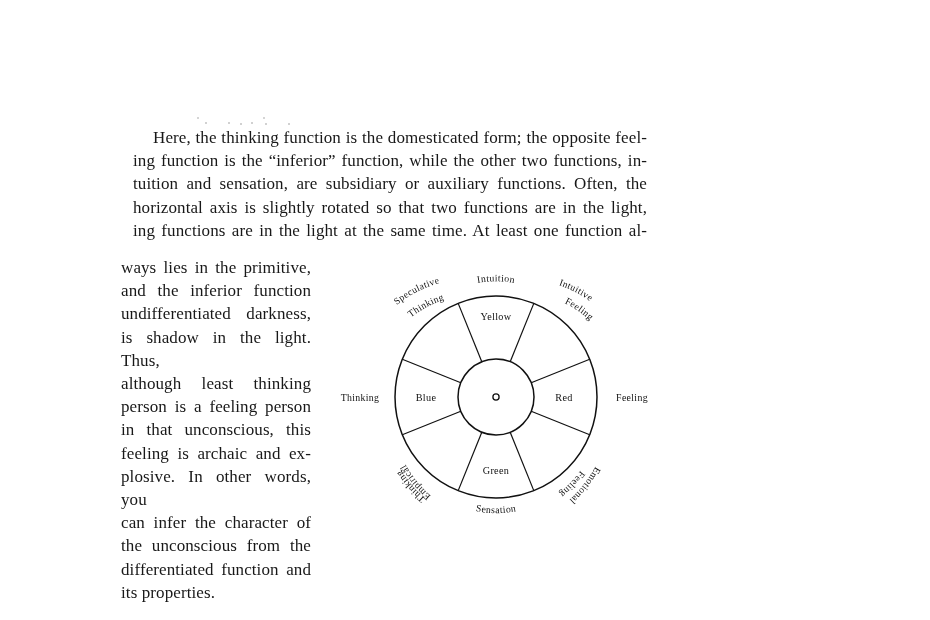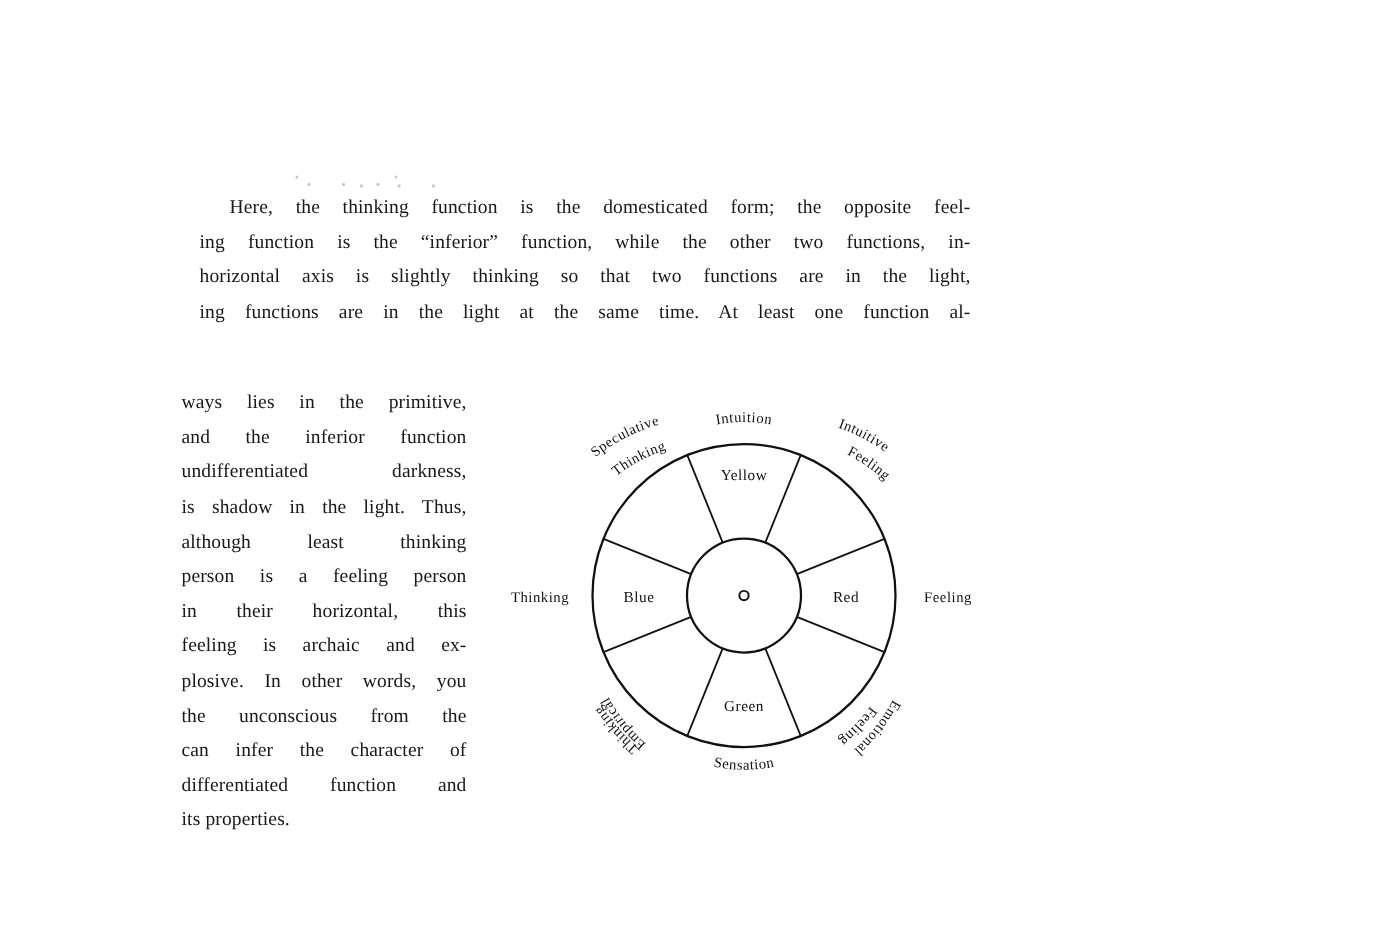--- a/index.html
+++ b/index.html
@@ -9,21 +9,21 @@
     color:#1a1a1a;position:relative;
   }
   #page{position:absolute;left:0;top:0;width:930px;height:620px;}
 
   
   .artifact{position:absolute;background:#9a9a9a;border-radius:50%;opacity:.55;}
 
   
   .para{
     position:absolute;
-    font-size:13px;
+    font-size:17px;
     line-height:23.2px;
     text-align:justify;
     color:#181818;
     letter-spacing:.1px;
   }
   #para-wide{left:133px;top:126px;width:514px;}
   #para-narrow{left:121px;top:256px;width:190px;}
   #para-wide p,#para-narrow p{margin:0;text-align:justify;text-align-last:justify;}
   #para-wide p.last,#para-narrow p.last{text-align-last:left;}
   .indent{display:inline-block;width:20px;}
@@ -52,36 +52,37 @@
   <div class="artifact" style="left:228px;top:122px;width:1.5px;height:1.5px;"></div>
   <div class="artifact" style="left:240px;top:123px;width:1.5px;height:1.5px;"></div>
   <div class="artifact" style="left:251px;top:122px;width:1.5px;height:1.5px;"></div>
   <div class="artifact" style="left:263px;top:117px;width:2px;height:2px;"></div>
   <div class="artifact" style="left:265px;top:123px;width:1.5px;height:1.5px;"></div>
   <div class="artifact" style="left:288px;top:123px;width:1.5px;height:1.5px;"></div>
 
   <div class="para" id="para-wide">
     <p><span class="indent"></span><span>Here, the thinking function is the domesticated form; the opposite feel-</span></p>
     <p><span>ing function is the “inferior” function, while the other two functions, in-</span></p>
-    <p><span>horizontal axis is slightly thinking so that two functions are in the light,</span></p>
+    <p><span>tuition and sensation, are subsidiary or auxiliary functions. Often, the</span></p>
+    <p><span>horizontal axis is slightly rotated so that two functions are in the light,</span></p>
     <p><span>ing functions are in the light at the same time. At least one function al-</span></p>
   </div>
 
   <div class="para" id="para-narrow">
     <p><span>ways lies in the primitive,</span></p>
     <p><span>and the inferior function</span></p>
     <p><span>undifferentiated darkness,</span></p>
     <p><span>is shadow in the light. Thus,</span></p>
     <p><span>although least thinking</span></p>
     <p><span>person is a feeling person</span></p>
-    <p><span>in their horizontal, this</span></p>
+    <p><span>in that unconscious, this</span></p>
     <p><span>feeling is archaic and ex-</span></p>
     <p><span>plosive. In other words, you</span></p>
+    <p><span>can infer the character of</span></p>
     <p><span>the unconscious from the</span></p>
-    <p><span>can infer the character of</span></p>
     <p><span>differentiated function and</span></p>
     <p class="last"><span>its properties.</span></p>
   </div>
 
   <div id="diagram">
     <svg width="330" height="250" viewBox="0 0 330 250" xmlns="http://www.w3.org/2000/svg">
 
       <circle class="wheel-line" cx="166" cy="125" r="101"></circle>
 
       <circle class="wheel-line" cx="166" cy="125" r="38"></circle>

